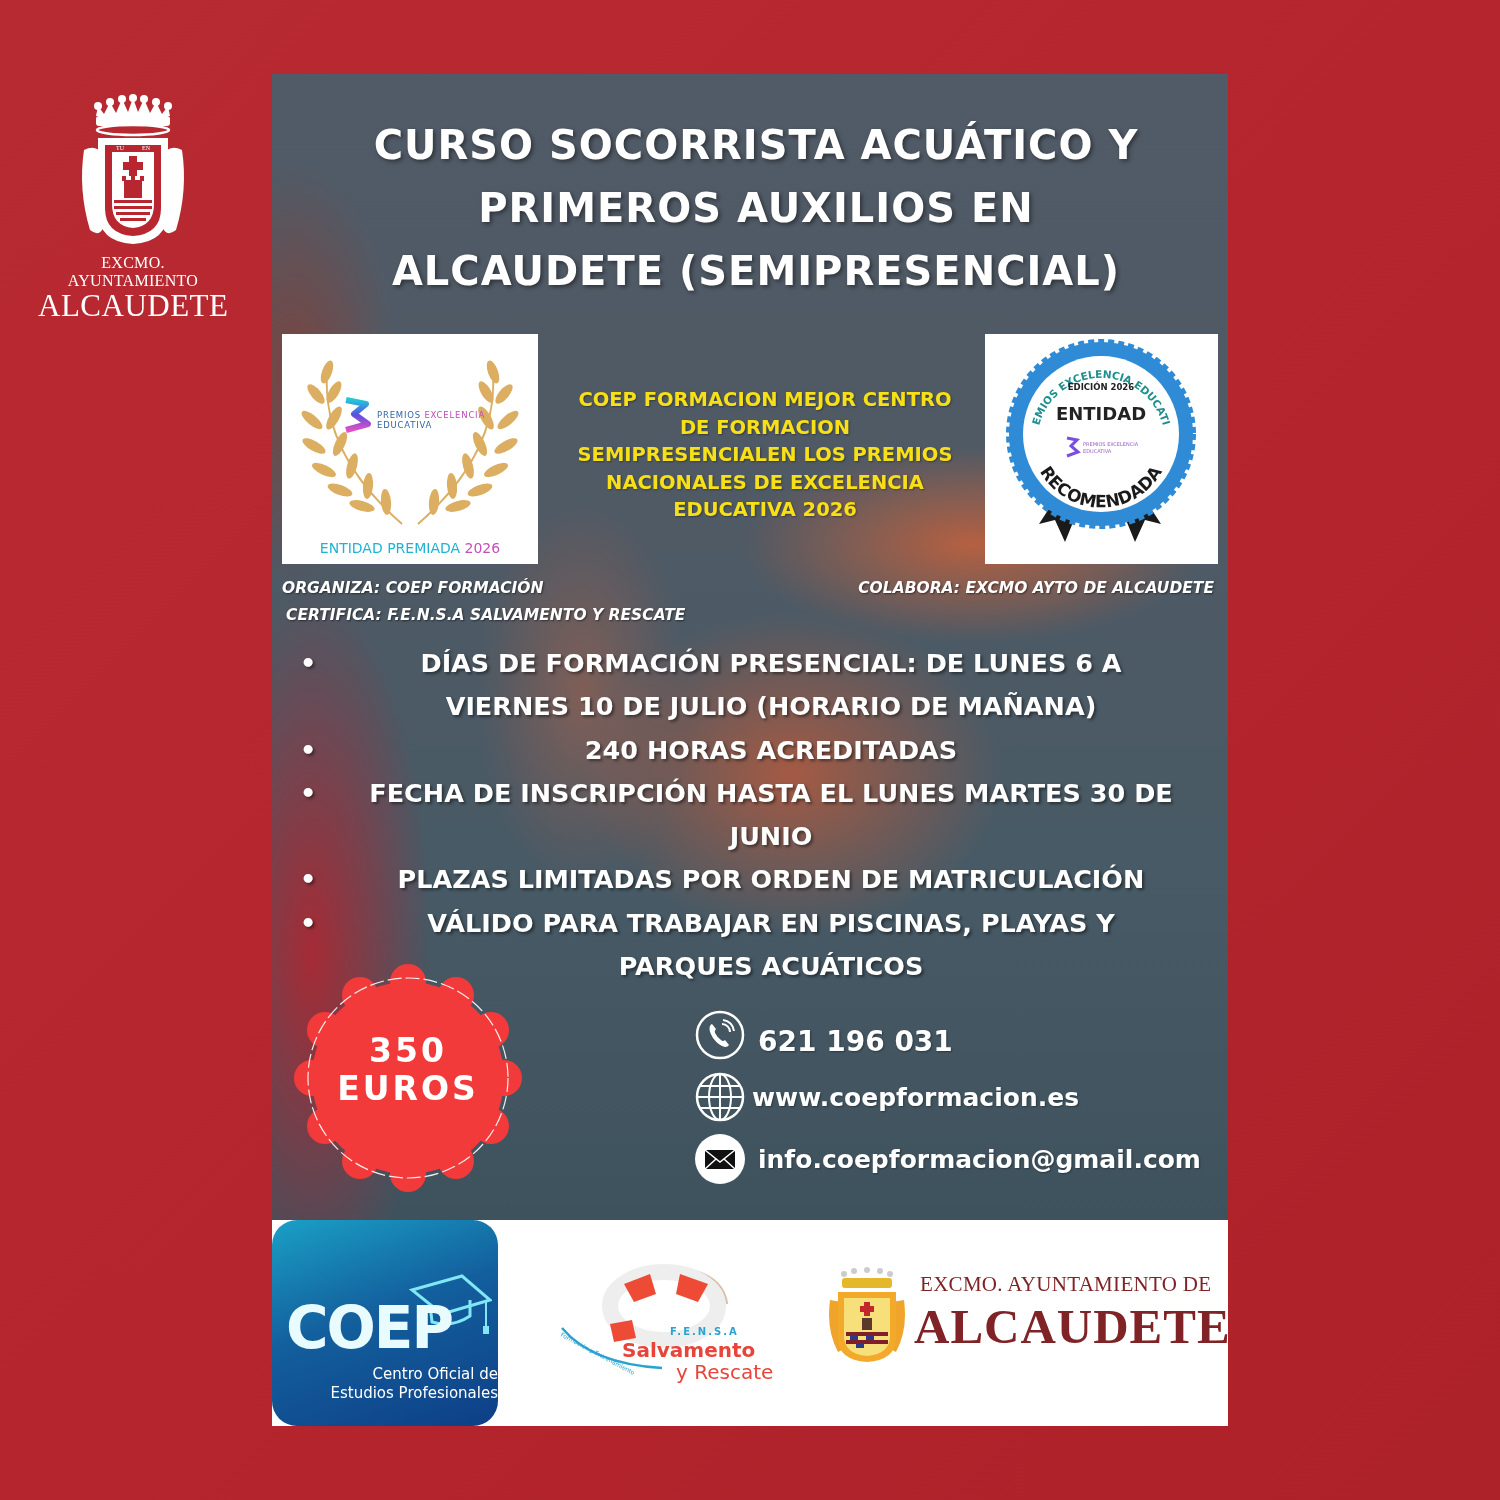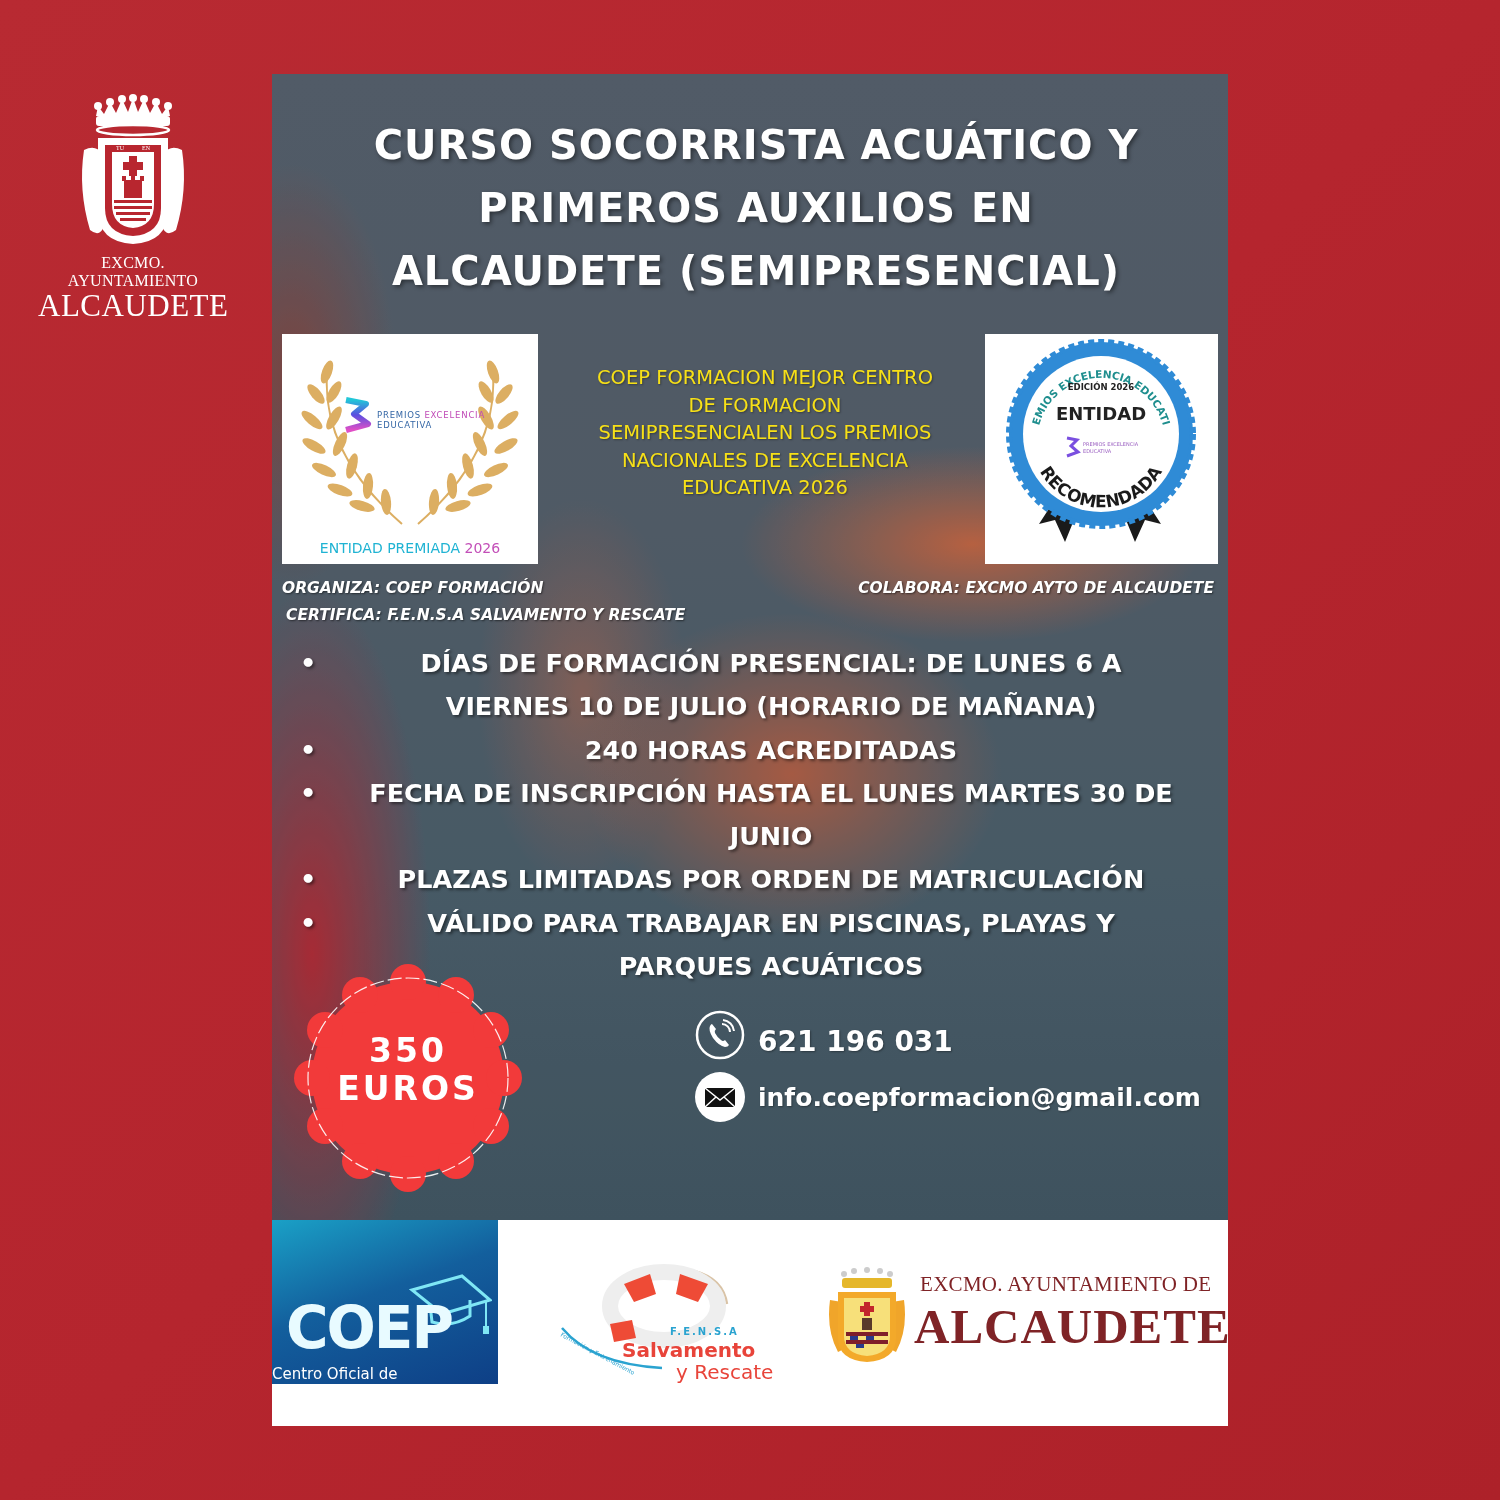--- a/index.html
+++ b/index.html
@@ -47,23 +47,23 @@
   .award-left .cap {
     position: absolute; left: 0; right: 0; bottom: 8px; text-align: center;
     font-family: "DejaVu Sans", sans-serif; font-size: 14px; color: #1fb3d3;
   }
   .award-left .cap span { color: #c34fb8; }
   .pee-text { position: absolute; font-family: "DejaVu Sans", sans-serif; font-size: 8.5px; line-height: 10px; letter-spacing: 0.8px; }
   .pee-text .a { color: #3466a5; }
   .pee-text .b { color: #c04bb7; margin-top: 21px; }
 
   .highlight {
-    position: absolute; left: 278px; top: 290px; width: 430px;
+    position: absolute; left: 278px; top: 312px; width: 430px;
     text-align: center; color: #f7e017;
-    font-weight: normal; font-size: 19.5px; line-height: 27.5px;
+    font-weight: bold; font-size: 19.5px; line-height: 27.5px;
     text-shadow: 1px 1px 2px rgba(0,0,0,0.35);
   }
 
   .credits { position: absolute; color: #fff; font-weight: bold; font-style: italic; font-size: 15.5px; text-shadow: 1px 1px 2px rgba(0,0,0,0.5); white-space: nowrap; }
   .credits.org { left: 10px; top: 505px; }
   .credits.cert { left: 14px; top: 532px; }
   .credits.col { right: 14px; top: 505px; }
 
   .bullets {
     position: absolute; left: 20px; right: 18px; top: 568px;
@@ -82,23 +82,23 @@
   .contacts { position: absolute; left: 422px; top: 930px; width: 520px; }
   .contact-row { display: flex; align-items: center; height: 62px; color: #fff; font-weight: bold; text-shadow: 1px 1px 2px rgba(0,0,0,0.35); }
   .contact-row .ico { width: 52px; height: 52px; flex: 0 0 52px; margin-right: 12px; }
   .contact-row.phone .txt { font-size: 28px; margin-top: 12px; }
   .contact-row.web .txt { font-size: 25px; margin-left: -6px; }
   .contact-row.mail .txt { font-size: 25px; }
 
   
   .logo-strip { position: absolute; left: 0; top: 1146px; width: 956px; height: 206px; background: #fff; }
   .coep-logo {
-    position: absolute; left: 0; top: 0; width: 226px; height: 164px;
+    position: absolute; left: 0; top: 0; width: 226px; height: 206px;
     background: linear-gradient(160deg, #1aa0c6 0%, #135f9d 45%, #0e3f86 100%);
-    color: #fff; text-align: left;
+    color: #fff; text-align: right; border-radius: 25px;
   }
   .coep-logo .word {
     position: absolute; left: 14px; top: 74px;
     font-family: "DejaVu Sans", sans-serif; font-size: 58px; font-weight: bold; letter-spacing: -2px;
     color: #e8fbff;
   }
   .coep-logo .sub { position: absolute; left: 0; right: 0; top: 145px; font-size: 15px; line-height: 18.5px; }
 
   .fensa-logo { position: absolute; left: 280px; top: 44px; width: 240px; height: 120px; }
   .fensa-logo .fensa-t { position: absolute; left: 118px; top: 62px; font-size: 10px; letter-spacing: 2px; color: #2aa3d0; font-weight: bold; }
@@ -297,20 +297,30 @@
 
   <div class="contacts">
     <div class="contact-row phone">
       <svg class="ico" viewBox="0 0 52 52">
         <circle cx="26" cy="26" r="23" fill="none" stroke="#fff" stroke-width="2.5"></circle>
         <path d="M16 17 q-2 4 3 12 q6 8 12 9 q3 0 4 -2 l-4 -5 q-2 2 -4 0 q-4 -3 -6 -7 q-1 -2 1 -4 l-4 -5 q-1 0 -2 2z" fill="#fff"></path>
         <path d="M28 15 a8 8 0 0 1 8 8 M29 11 a12 12 0 0 1 11 11" fill="none" stroke="#fff" stroke-width="2"></path>
       </svg>
       <span class="txt">621 196 031</span>
     </div>
+    <div class="contact-row web">
+      <svg class="ico" viewBox="0 0 52 52">
+        <circle cx="26" cy="26" r="23" fill="none" stroke="#fff" stroke-width="2.5"></circle>
+        <ellipse cx="26" cy="26" rx="11" ry="23" fill="none" stroke="#fff" stroke-width="2"></ellipse>
+        <line x1="26" y1="3" x2="26" y2="49" stroke="#fff" stroke-width="2"></line>
+        <line x1="3" y1="26" x2="49" y2="26" stroke="#fff" stroke-width="2"></line>
+        <path d="M7 15 H45 M7 37 H45" stroke="#fff" stroke-width="2"></path>
+      </svg>
+      <span class="txt">www.coepformacion.es</span>
+    </div>
     <div class="contact-row mail">
       <svg class="ico" viewBox="0 0 52 52">
         <circle cx="26" cy="26" r="25" fill="#fff"></circle>
         <rect x="11" y="17" width="30" height="19" fill="#111"></rect>
         <path d="M11 17 L26 29 L41 17 M11 36 L22 26 M41 36 L30 26" fill="none" stroke="#fff" stroke-width="1.5"></path>
       </svg>
       <span class="txt">info.coepformacion@gmail.com</span>
     </div>
   </div>
 

